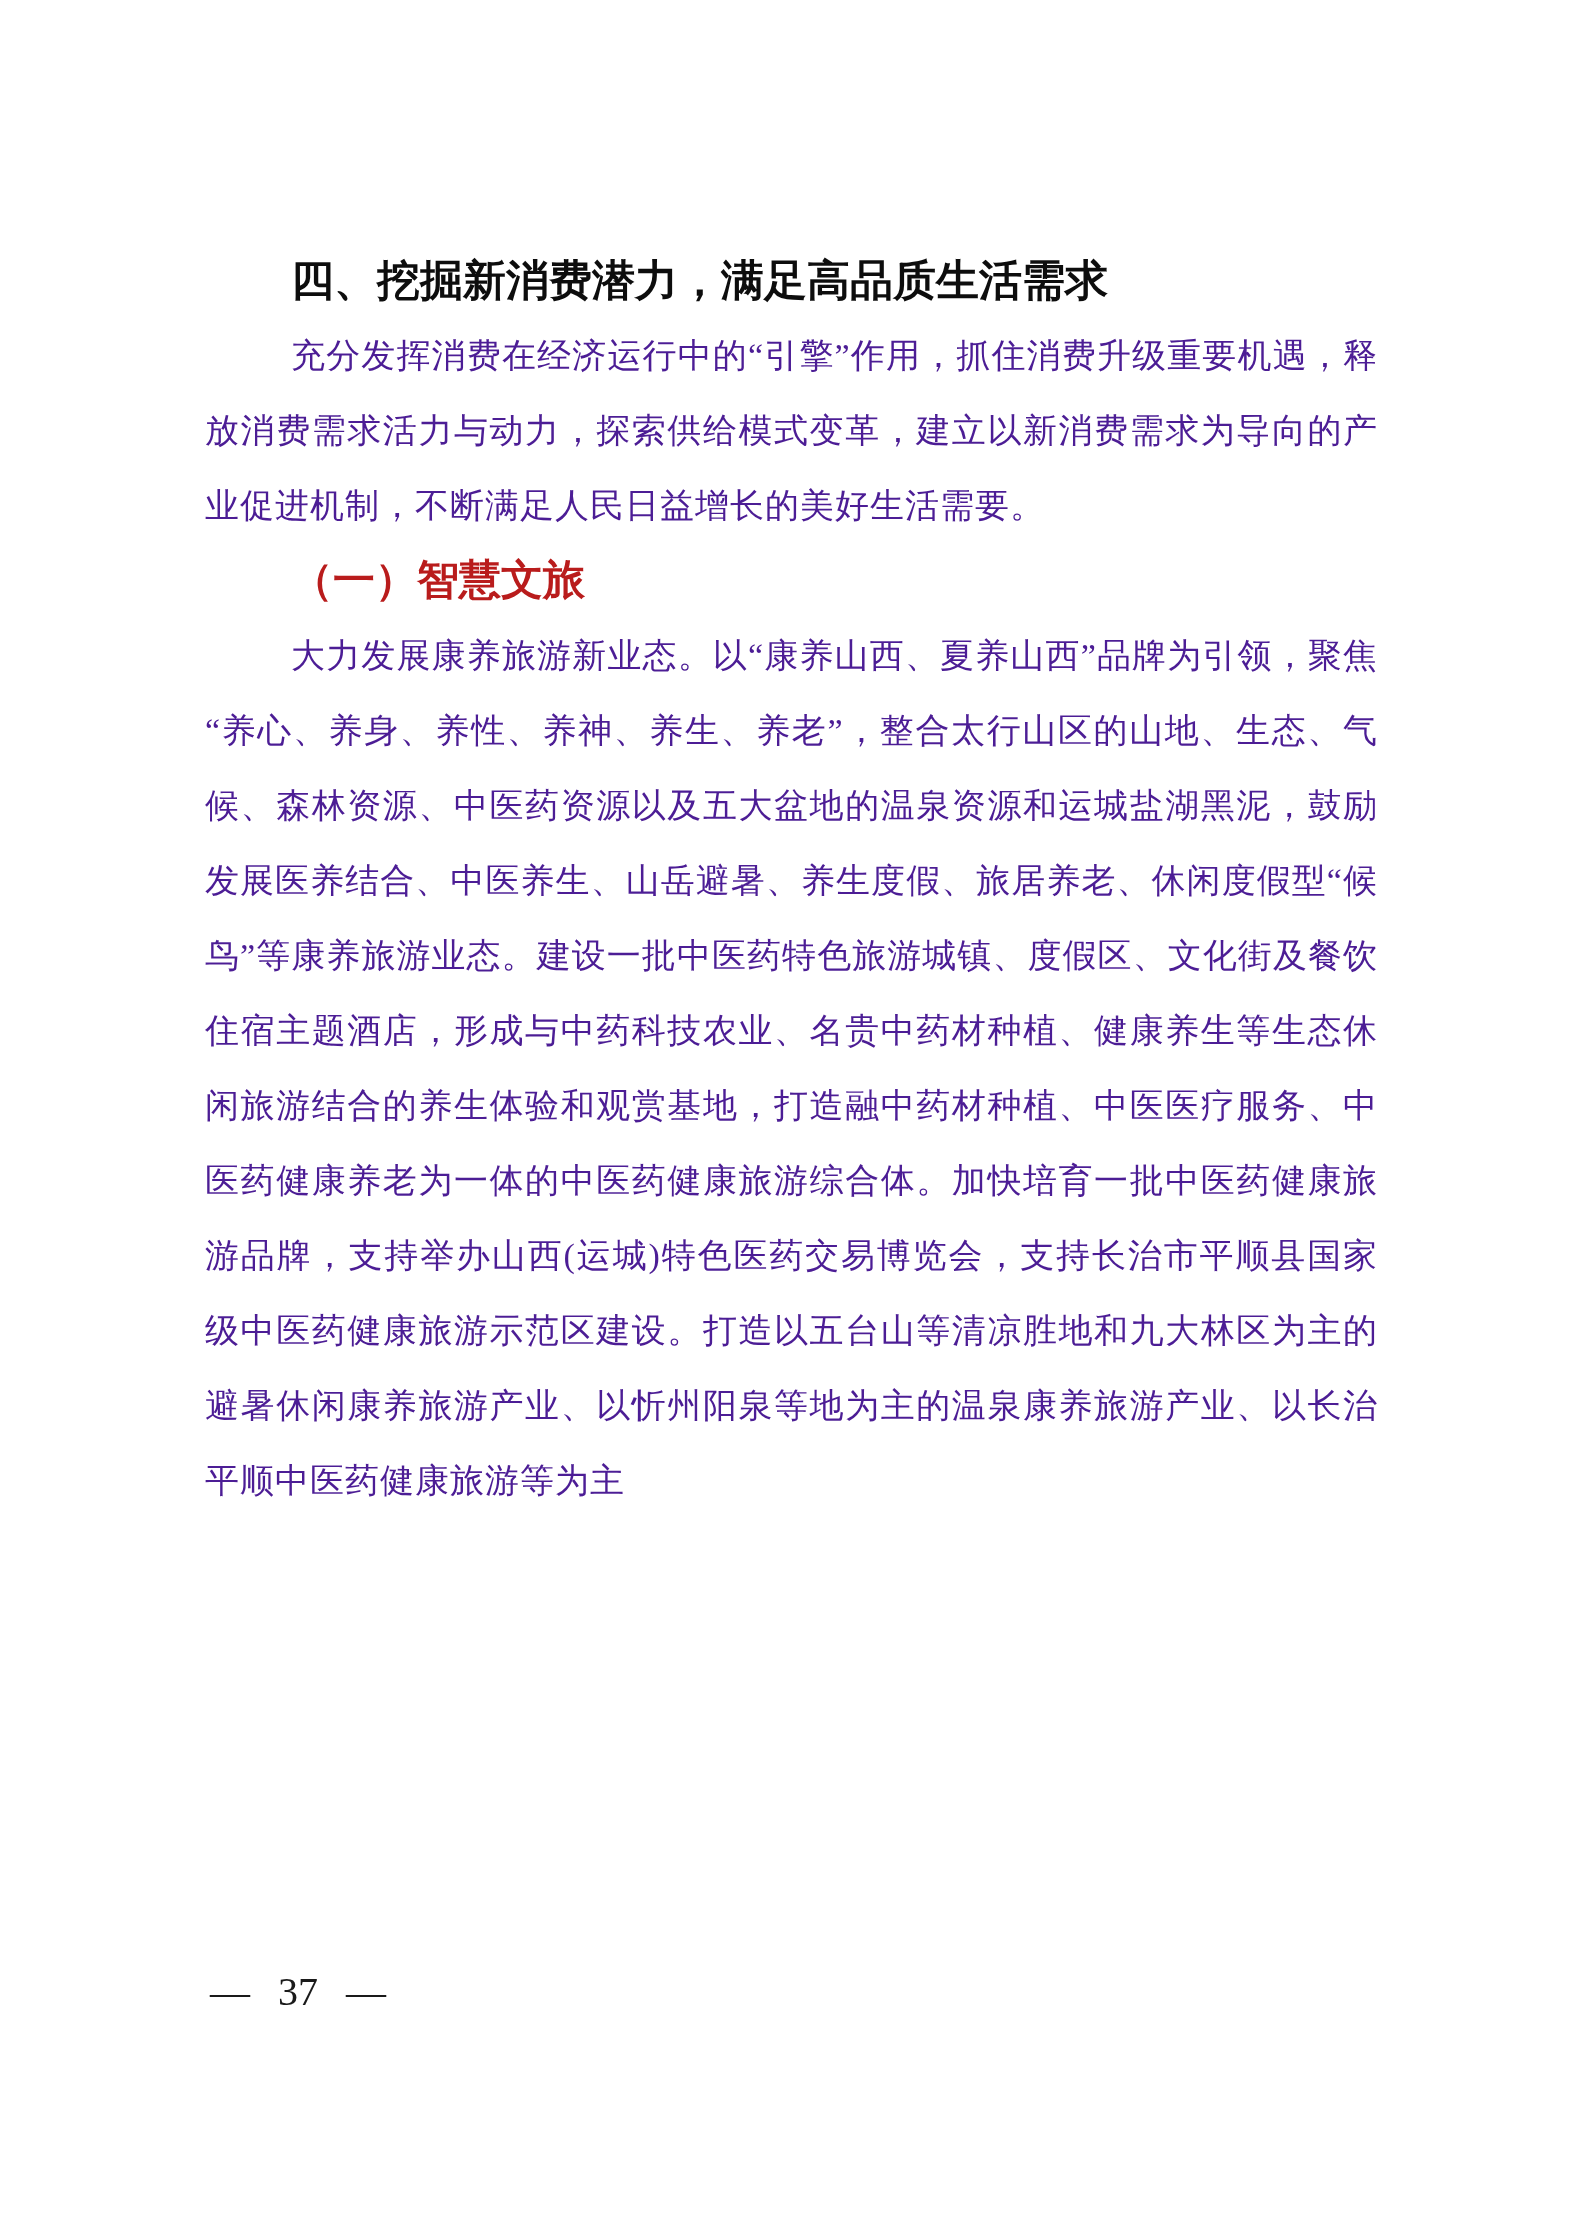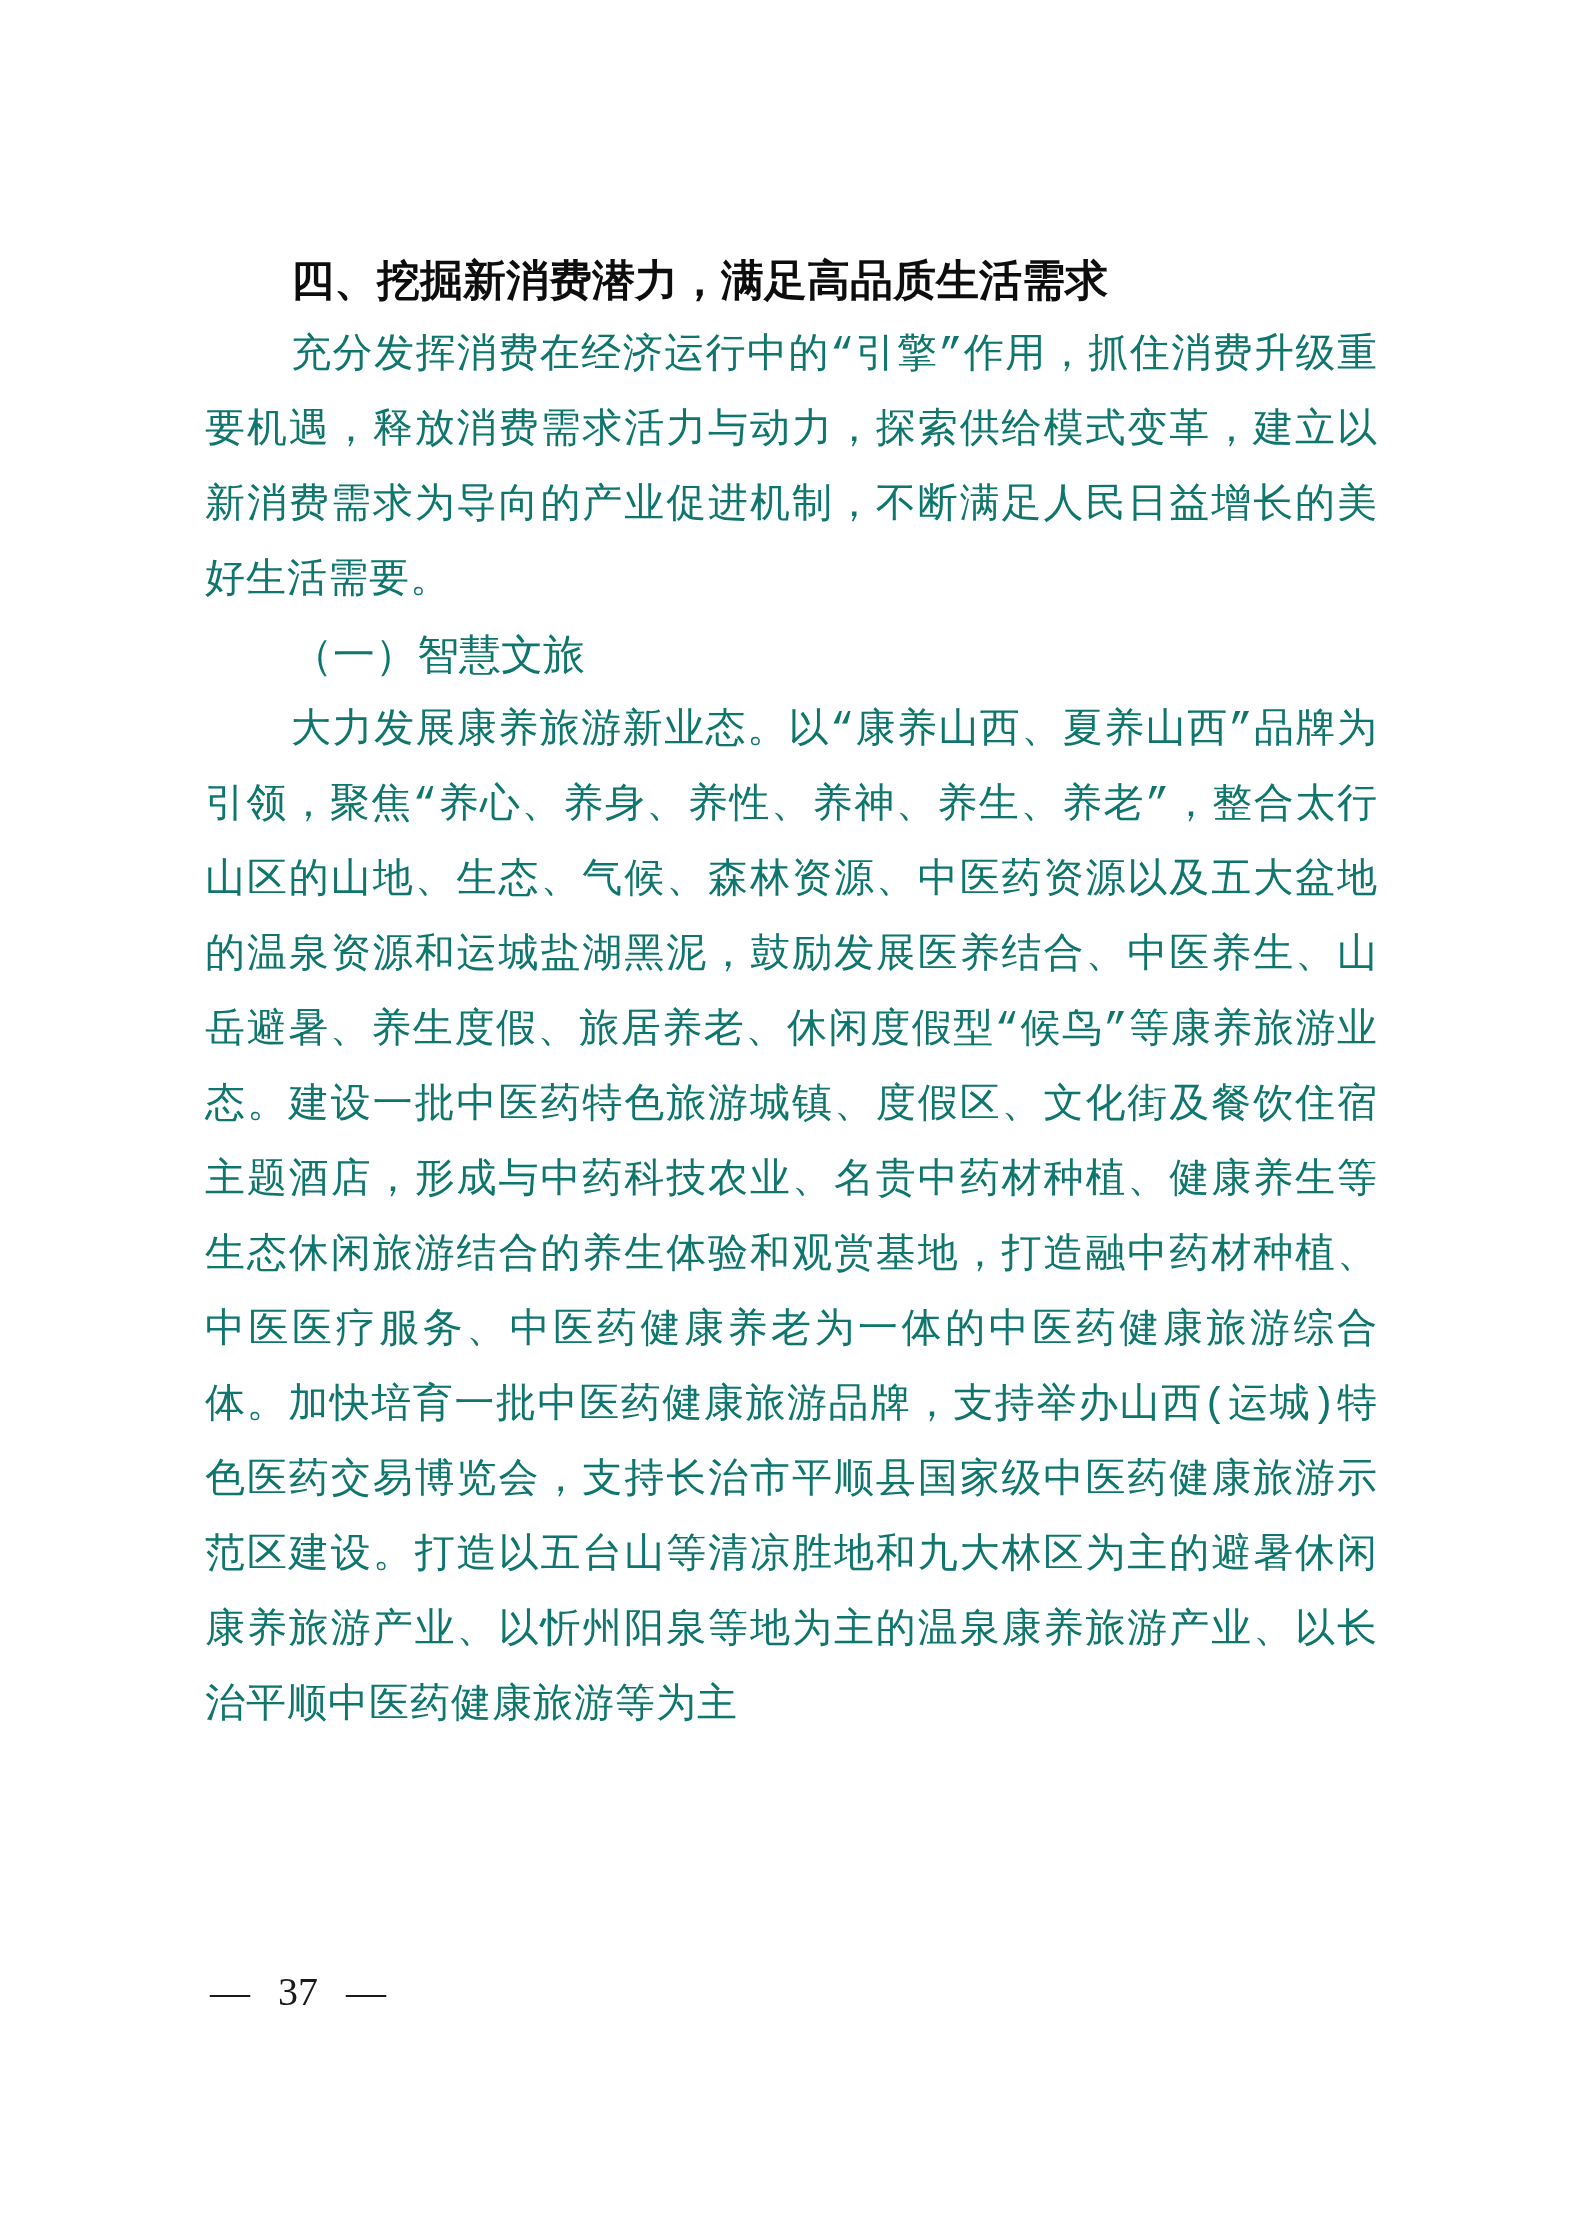--- a/index.html
+++ b/index.html
@@ -24,36 +24,36 @@
   .doc-heading {
     font-family: "Liberation Sans", "DejaVu Sans", sans-serif;
     font-weight: 700;
     font-size: 43px;
     line-height: 75px;
     text-indent: 86px;
     color: #0d0d0d;
     white-space: nowrap;
   }
   .para {
-    font-family: Liberation Mono, monospace;
-    font-size: 40px;
+    font-family: Liberation Serif, serif;
+    font-size: 34px;
     line-height: 75px;
     text-align: justify;
     text-justify: inter-character;
     text-indent: 86px;
     letter-spacing: 1px;
-    color: #0f766e;
+    color: #4c1d95;
   }
   .subheading {
     font-family: "Liberation Serif", "DejaVu Serif", serif;
-    font-weight: 400;
+    font-weight: 700;
     font-size: 42px;
     line-height: 75px;
     text-indent: 86px;
-    color: #0f766e;
+    color: #b91c1c;
   }
   .footer {
     position: absolute;
     left: 210px;
     top: 1968px;
     display: flex;
     align-items: center;
     gap: 28px;
     font-family: "Liberation Serif", "DejaVu Serif", serif;
     font-size: 40px;

